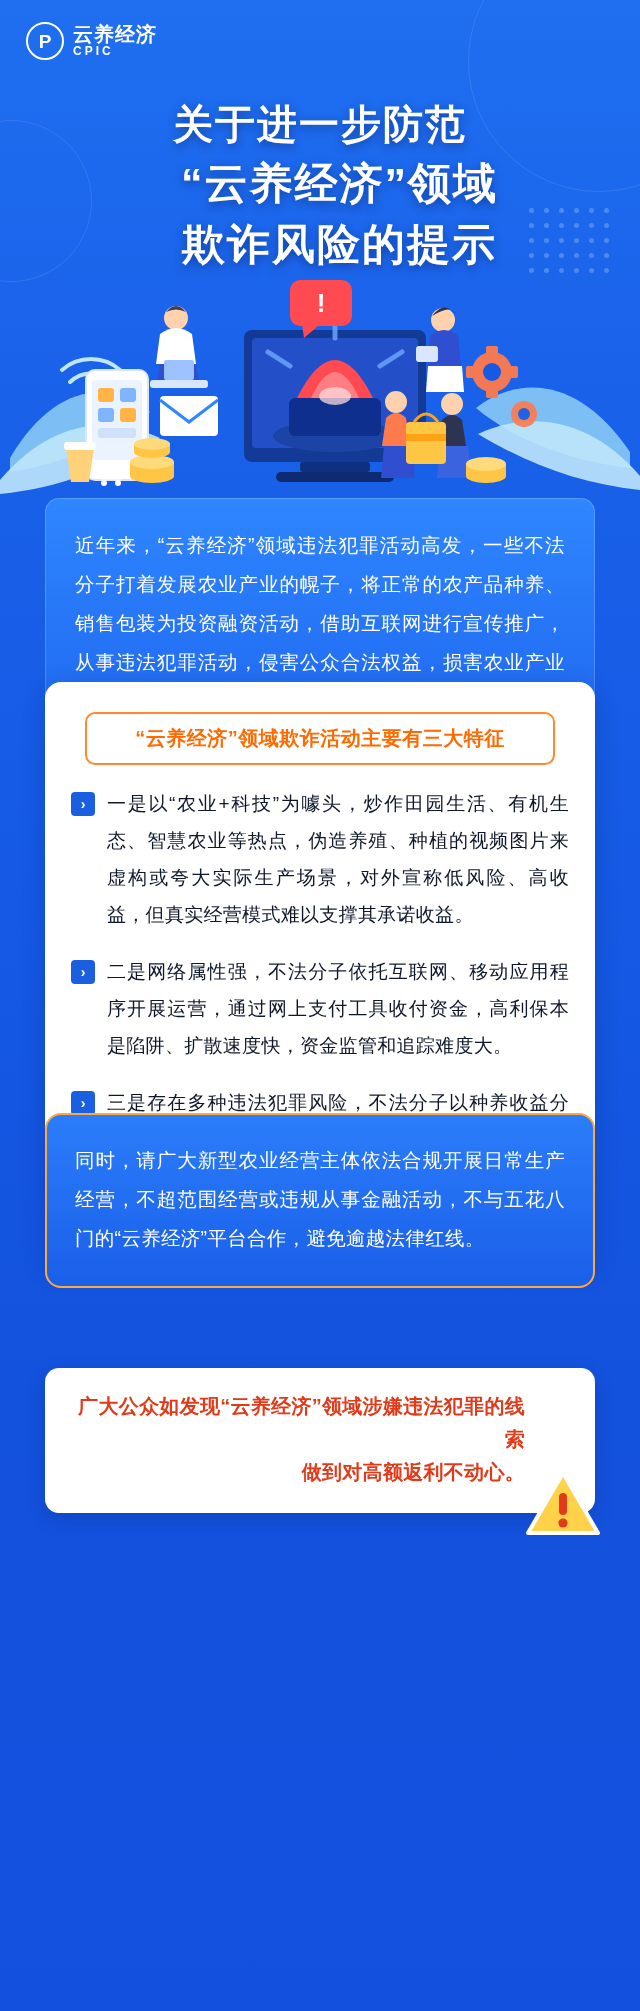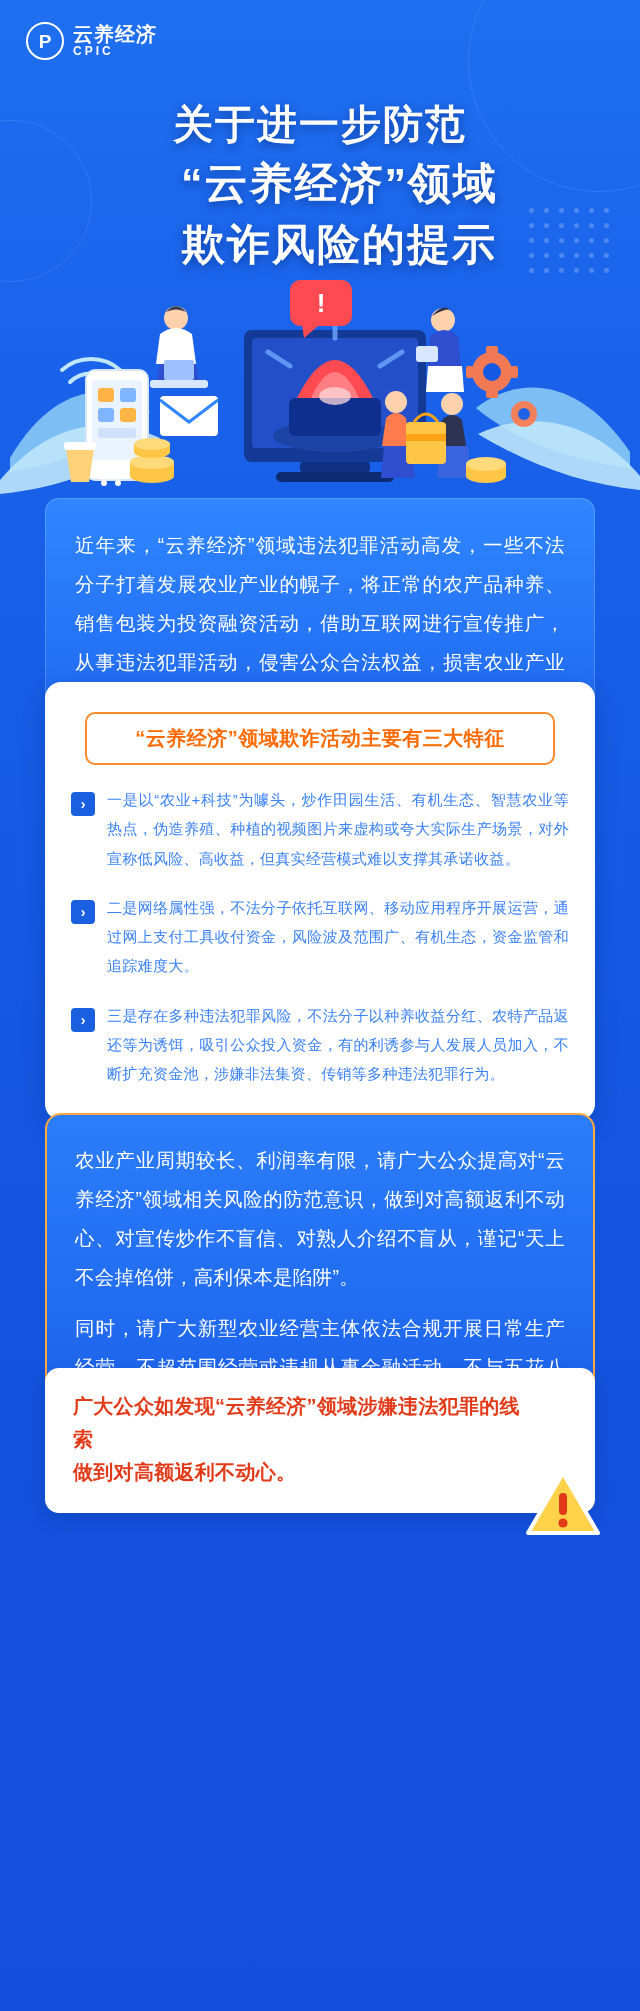--- a/index.html
+++ b/index.html
@@ -168,22 +168,22 @@
     margin-top: 7px;
     border-radius: 4px;
     background: #1a5fe0;
     color: #ffffff;
     font-size: 14px;
     font-weight: bold;
     line-height: 24px;
     text-align: center;
   }
   .bullet-text {
-    color: #3b82f6;
-    font-size: 15px;
+    color: #0f172a;
+    font-size: 19px;
     line-height: 1.95;
     text-align: justify;
     letter-spacing: 0.3px;
   }
 
   .advice-card {
     position: absolute;
     top: 1113px;
     left: 45px;
     width: 550px;
@@ -208,21 +208,21 @@
     width: 550px;
     box-sizing: border-box;
     padding: 22px 70px 24px 28px;
     border-radius: 14px;
     background: #ffffff;
     box-shadow: 0 6px 18px rgba(3, 33, 96, 0.22);
     color: #e23a19;
     font-size: 20px;
     font-weight: bold;
     line-height: 1.65;
-    text-align: left;
+    text-align: right;
     letter-spacing: 0.3px;
   }
   .warn-badge {
     position: absolute;
     right: -6px;
     bottom: -24px;
     width: 76px;
     height: 68px;
   }
 
@@ -412,31 +412,30 @@
   <div class="white-card">
     <div class="feature-title">“云养经济”领域欺诈活动主要有三大特征</div>
 
     <div class="bullet">
       <div class="bullet-icon">›</div>
       <div class="bullet-text">一是以“农业+科技”为噱头，炒作田园生活、有机生态、智慧农业等热点，伪造养殖、种植的视频图片来虚构或夸大实际生产场景，对外宣称低风险、高收益，但真实经营模式难以支撑其承诺收益。</div>
     </div>
 
     <div class="bullet">
       <div class="bullet-icon">›</div>
-      <div class="bullet-text">二是网络属性强，不法分子依托互联网、移动应用程序开展运营，通过网上支付工具收付资金，风险波及范围广、有机生态，资金监管和追踪难度大。</div>
+      <div class="bullet-text">二是网络属性强，不法分子依托互联网、移动应用程序开展运营，通过网上支付工具收付资金，高利保本是陷阱、扩散速度快，资金监管和追踪难度大。</div>
     </div>
 
     <div class="bullet">
       <div class="bullet-icon">›</div>
       <div class="bullet-text">三是存在多种违法犯罪风险，不法分子以种养收益分红、农特产品返还等为诱饵，吸引公众投入资金，有的利诱参与人发展人员加入，不断扩充资金池，涉嫌非法集资、传销等多种违法犯罪行为。</div>
     </div>
   </div>
 
   <div class="advice-card">
-    <p>农业产业周期较长、利润率有限，请广大公众提高对“云养经济”领域相关风险的防范意识，做到对高额返利不动心、对宣传炒作不盲信、对熟人介绍不盲从，谨记“天上不会掉馅饼，高利保本是陷阱”。</p>
     <p>同时，请广大新型农业经营主体依法合规开展日常生产经营，不超范围经营或违规从事金融活动，不与五花八门的“云养经济”平台合作，避免逾越法律红线。</p>
   </div>
 
   <div class="report-card">
     <div>广大公众如发现“云养经济”领域涉嫌违法犯罪的线索</div>
     <div>做到对高额返利不动心。</div>
     <svg class="warn-badge" viewBox="0 0 76 68">
       <path d="M38,4 L73,64 L3,64 Z" fill="#ffd24a" stroke="#ffffff" stroke-width="4" stroke-linejoin="round"></path>
       <rect x="34" y="24" width="8" height="22" rx="4" fill="#e23a19"></rect>
       <circle cx="38" cy="54" r="4.6" fill="#e23a19"></circle>

